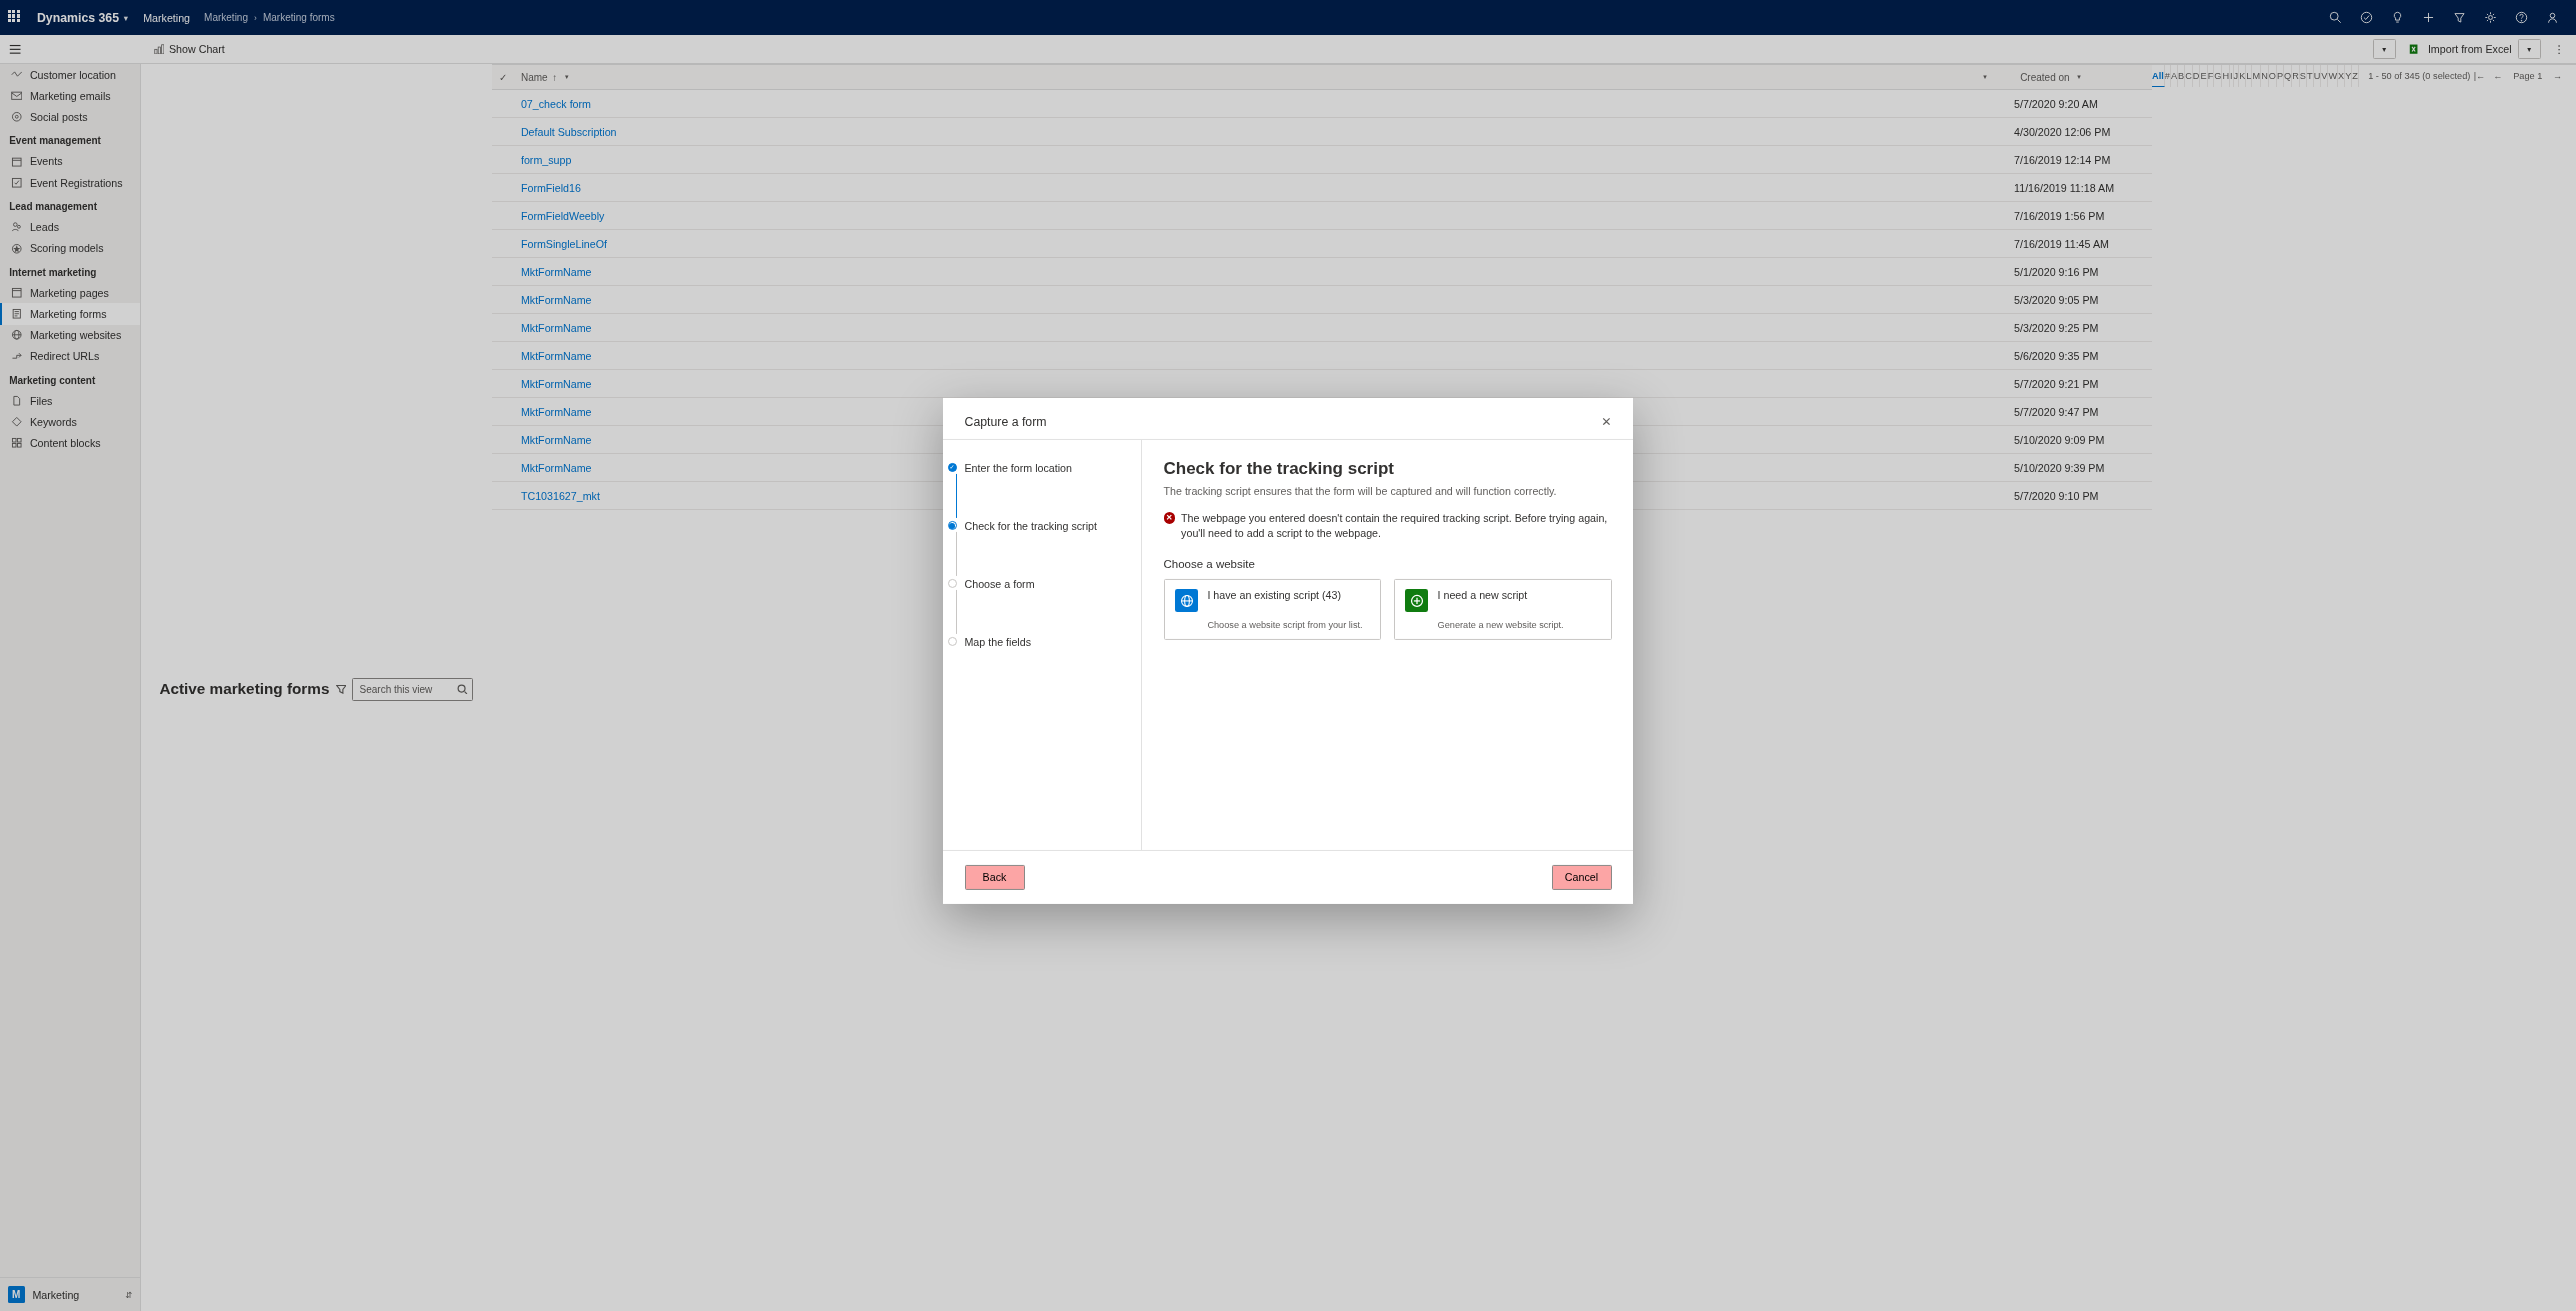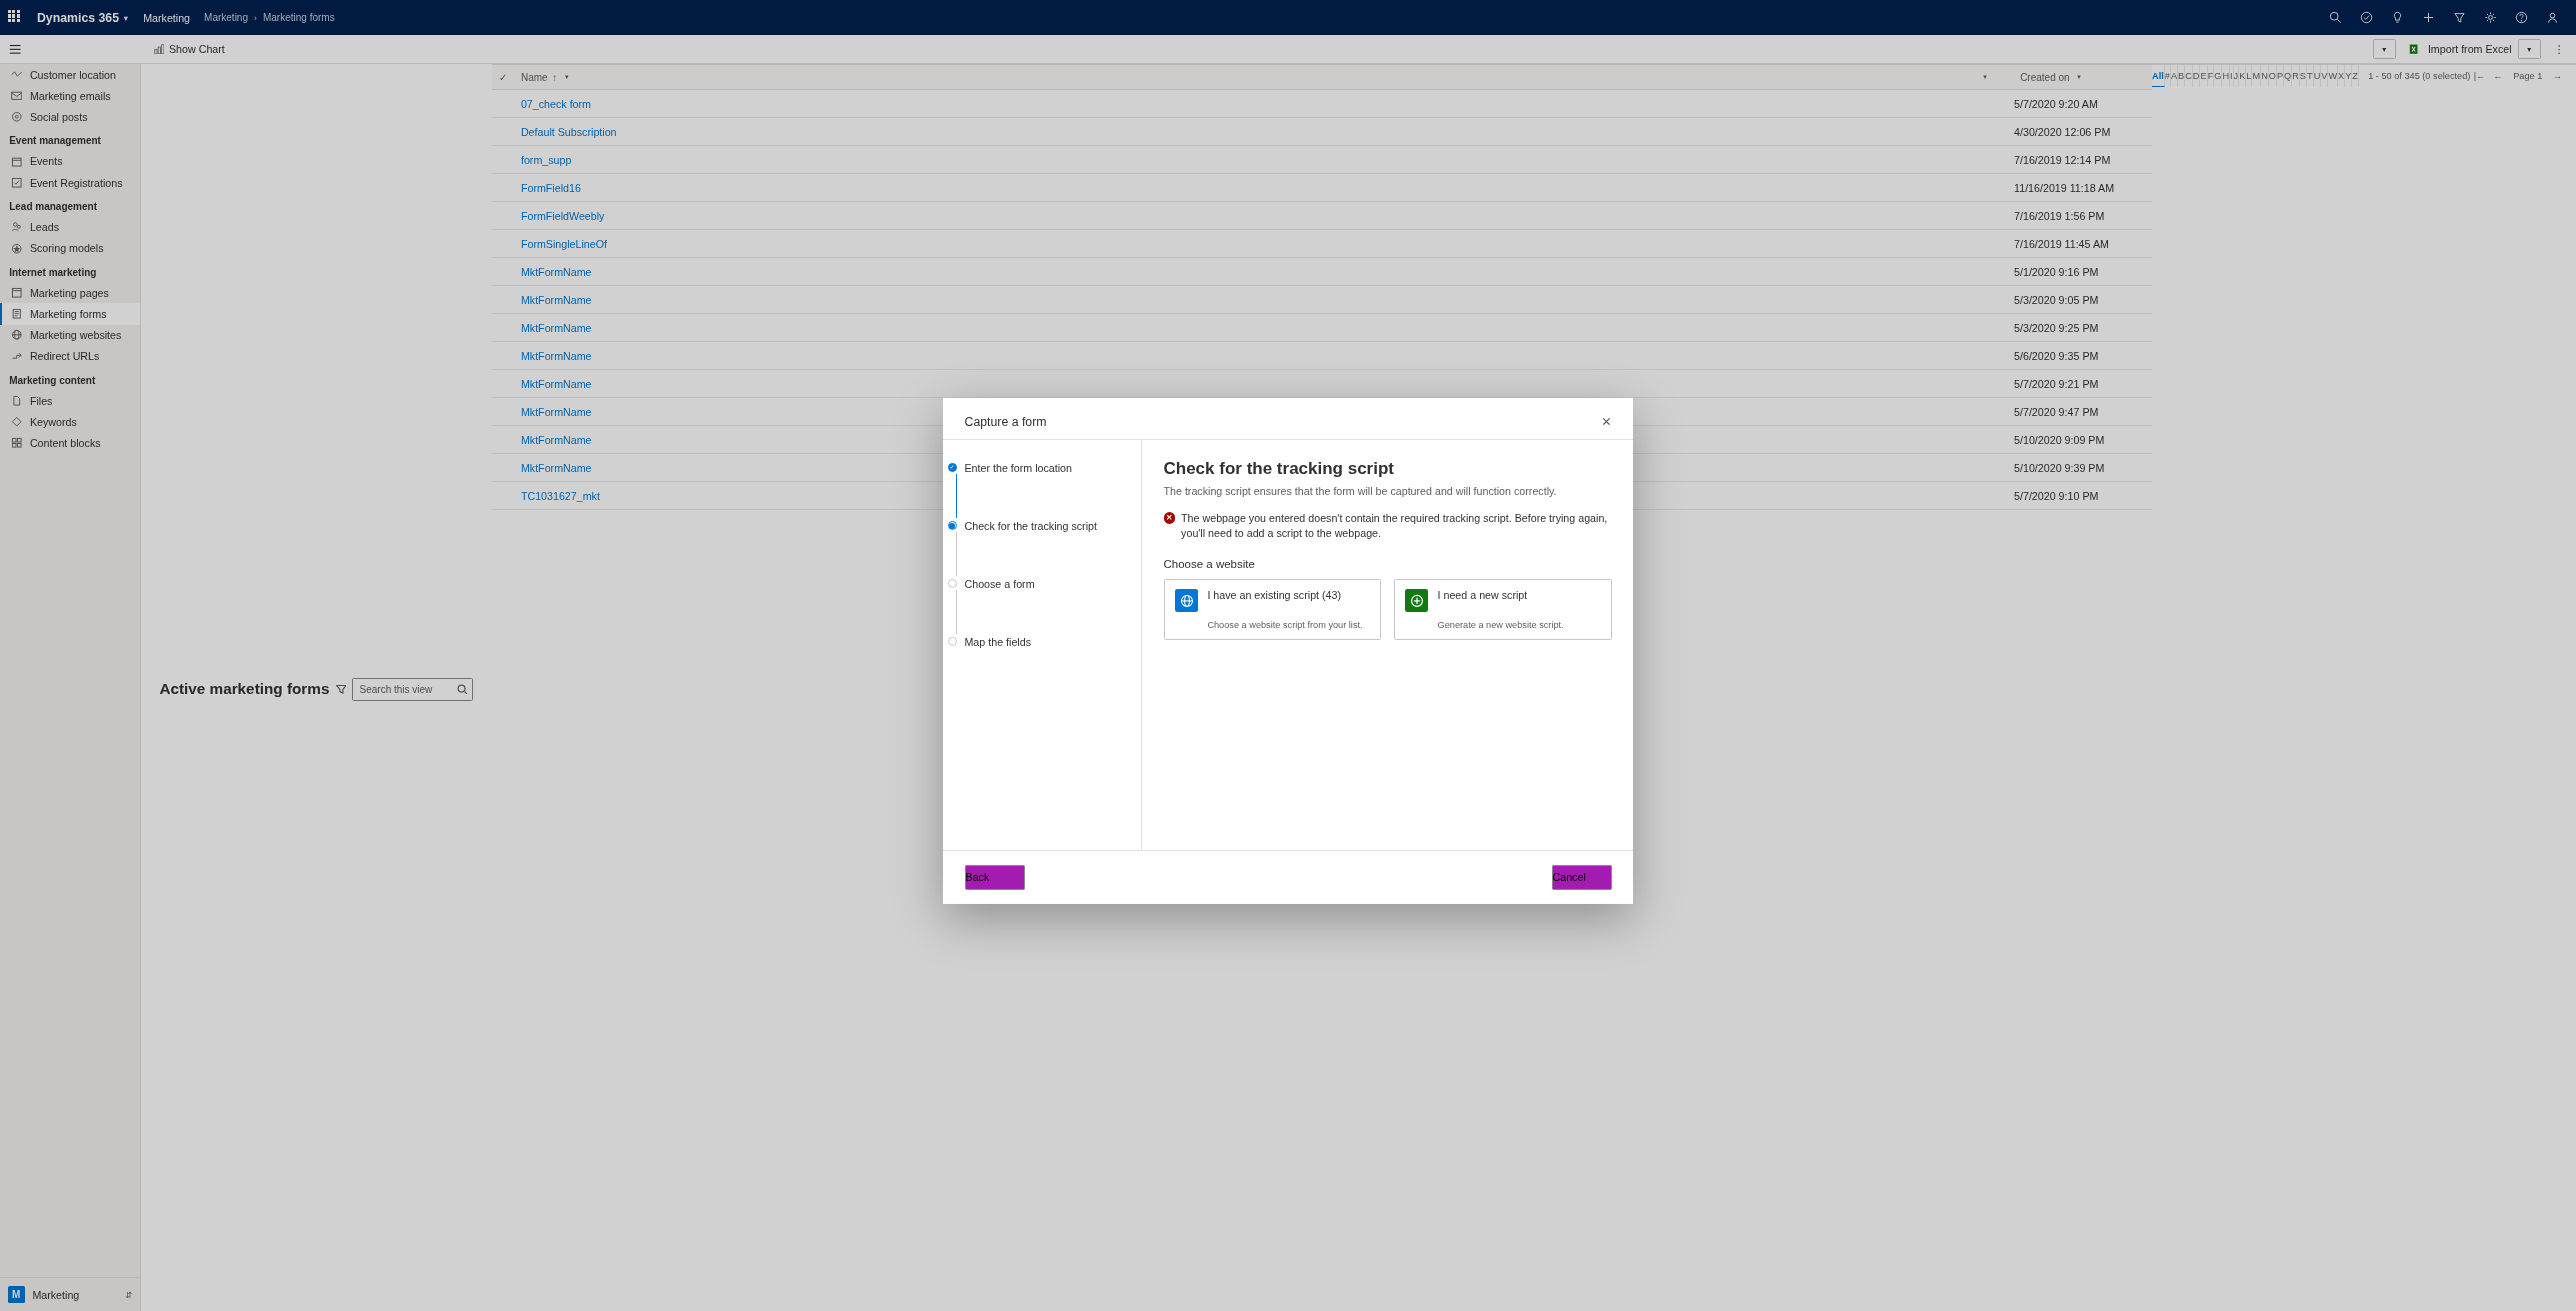--- a/index.html
+++ b/index.html
@@ -102,21 +102,21 @@
 .modal .content .err .ei { width: 11.5px; height: 11.5px; border-radius: 50%; background: #a80000; color: #fff; display: flex; align-items: center; justify-content: center; font-size: 7.7px; font-weight: bold; flex-shrink: 0; margin-top: 1.5px; }
 .modal .content .choose { font-size: 11.5px; color: #323130; margin-bottom: 9.2px; }
 .modal .content .cards { display: flex; gap: 12.3px; }
 .modal .card { flex: 1; border: 0.8px solid #c8c6c4; border-radius: 1.5px; padding: 9.2px 10.7px; display: flex; gap: 9.2px; cursor: pointer; }
 .modal .card .cicon { width: 23px; height: 23px; border-radius: 2.3px; display: flex; align-items: center; justify-content: center; flex-shrink: 0; color: #fff; }
 .modal .card .cicon.blue { background: #0078d4; }
 .modal .card .cicon.green { background: #107c10; }
 .modal .card .ct { font-size: 10.7px; color: #323130; margin-bottom: 19px; }
 .modal .card .cs { font-size: 9.2px; color: #605e5c; }
 .modal .mftr { border-top: 0.8px solid #e1e1e1; padding: 14px 21.5px; display: flex; }
-.modal .mftr .mbtn { min-width: 60px; height: 24.5px; border: 0.8px solid #8a8886; background: #a21caf; display: flex; align-items: center; font-size: 10.7px; cursor: pointer; border-radius: 1.5px; }
+.modal .mftr .mbtn { min-width: 60px; height: 24.5px; border: 0.8px solid #8a8886; background: #fca5a5; display: flex; align-items: center; justify-content: center; font-size: 10.7px; cursor: pointer; border-radius: 1.5px; }
 .modal .mftr .gap { flex: 1; }
 </style>
 </head>
 <body>
 
 <div class="topbar">
   <div class="waffle">
     <span></span>
       <span></span>
       <span></span>

